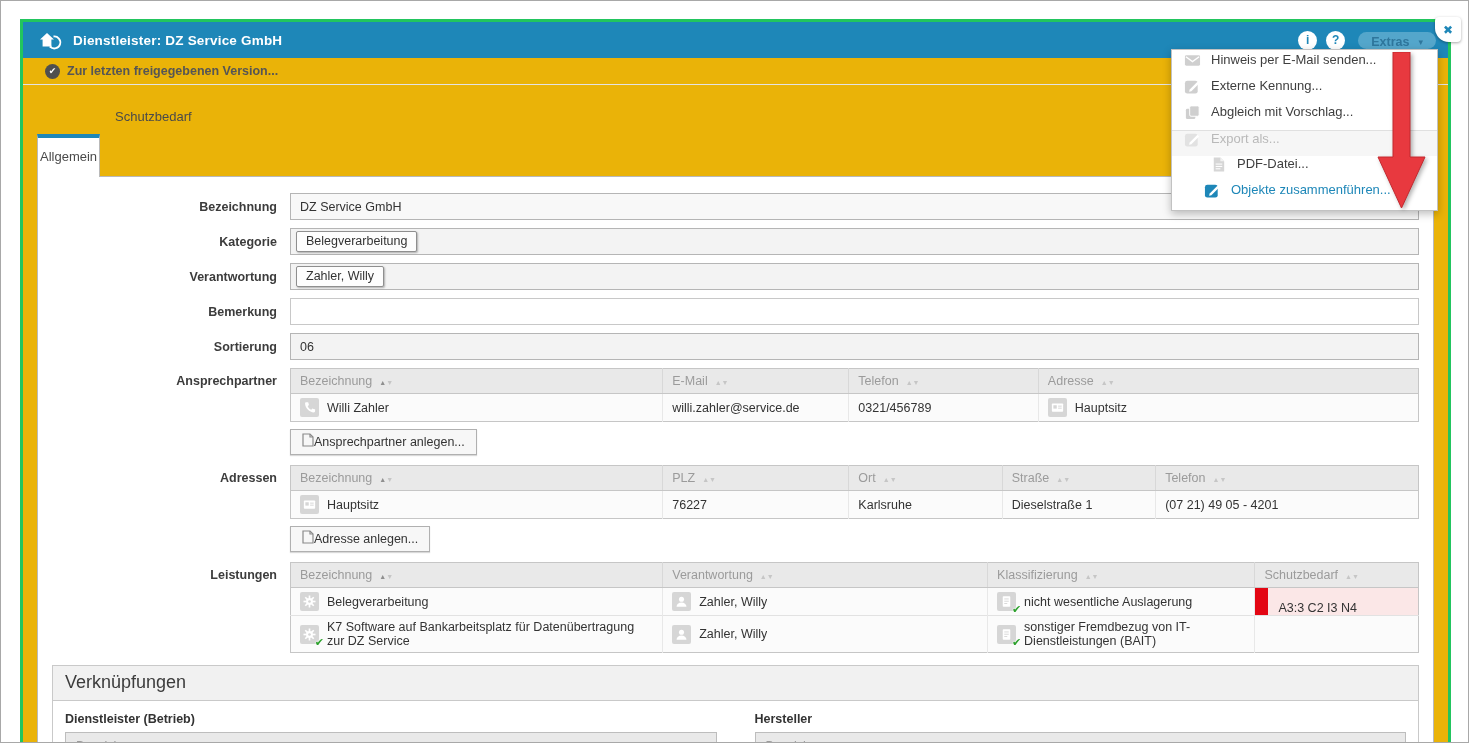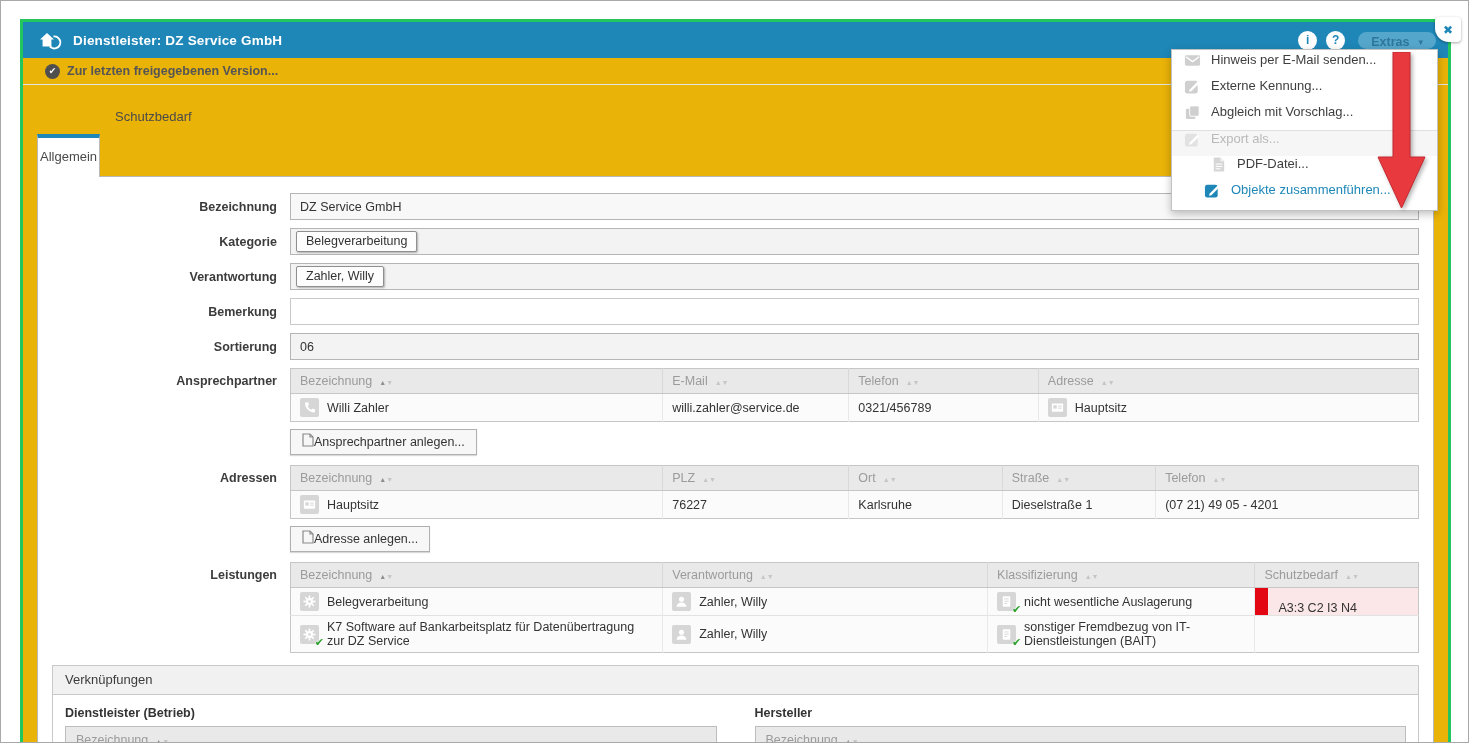--- a/index.html
+++ b/index.html
@@ -54,21 +54,21 @@
   .sicon{width:19px; height:19px; border-radius:2px; background:#d6d6d6; display:inline-flex; align-items:center; justify-content:center; position:relative; flex:none;}
   .chk{position:absolute; right:-5px; bottom:-5px; color:#2da12d; font-size:11px; font-weight:bold; text-shadow:0 0 2px #fff, 0 0 2px #fff;}
   .addbtn{display:inline-flex; align-items:center; margin-top:7px; padding:3px 11px 4px; background:#f7f7f7; border:1px solid #b0b0b0; border-radius:0; font-size:12.5px; color:#333; box-shadow:0 1px 1px rgba(0,0,0,.15); cursor:pointer;}
   td.schutz{padding:0;}
   .sw{display:flex; align-items:flex-end; background:var(--schutz-bg); height:27px;}
   .redbar{width:13px; align-self:stretch; background:var(--schutz-red); flex:none;}
   .stxt{padding:0 9px 0 10px;}
 
   
   .vk{margin:12px 14px 0; border:1px solid #c9c9c9;}
-  .vkhead{background:#f1f1f1; border-bottom:1px solid #c9c9c9; padding:6px 12px 7px; font-size:13px; color:#3c3c3c;}
+  .vkhead{background:#f1f1f1; border-bottom:1px solid #c9c9c9; padding:6px 12px 7px; font-size:18px; color:#3c3c3c;}
   .vkbody{display:flex; gap:38px; padding:11px 12px 17px;}
   .vkcol{flex:1; min-width:0;}
   .vklabel{font-weight:bold; font-size:12.5px; color:#333; margin-bottom:6px;}
   .vkfield{background:#e9e9e9; border:1px solid #bdbdbd; padding:6px 10px 7px; color:#9b9b9b; font-size:12.5px; cursor:pointer;}
 
   
   .menu{position:absolute; left:1170px; top:48px; width:267px; background:#fff; border:1px solid #c2c2c2; box-shadow:0 3px 8px rgba(0,0,0,.25); z-index:20; padding:2px 0;}
   .mitem{display:flex; align-items:flex-start; gap:10px; height:26px; padding:0 12px; font-size:13px; color:#3e3e3e; cursor:pointer;}
   .mitem.sep{border-top:1px solid #e0e0e0;}
   .mitem.disabled{background:#f6f6f6; color:#b9b9b9;}

